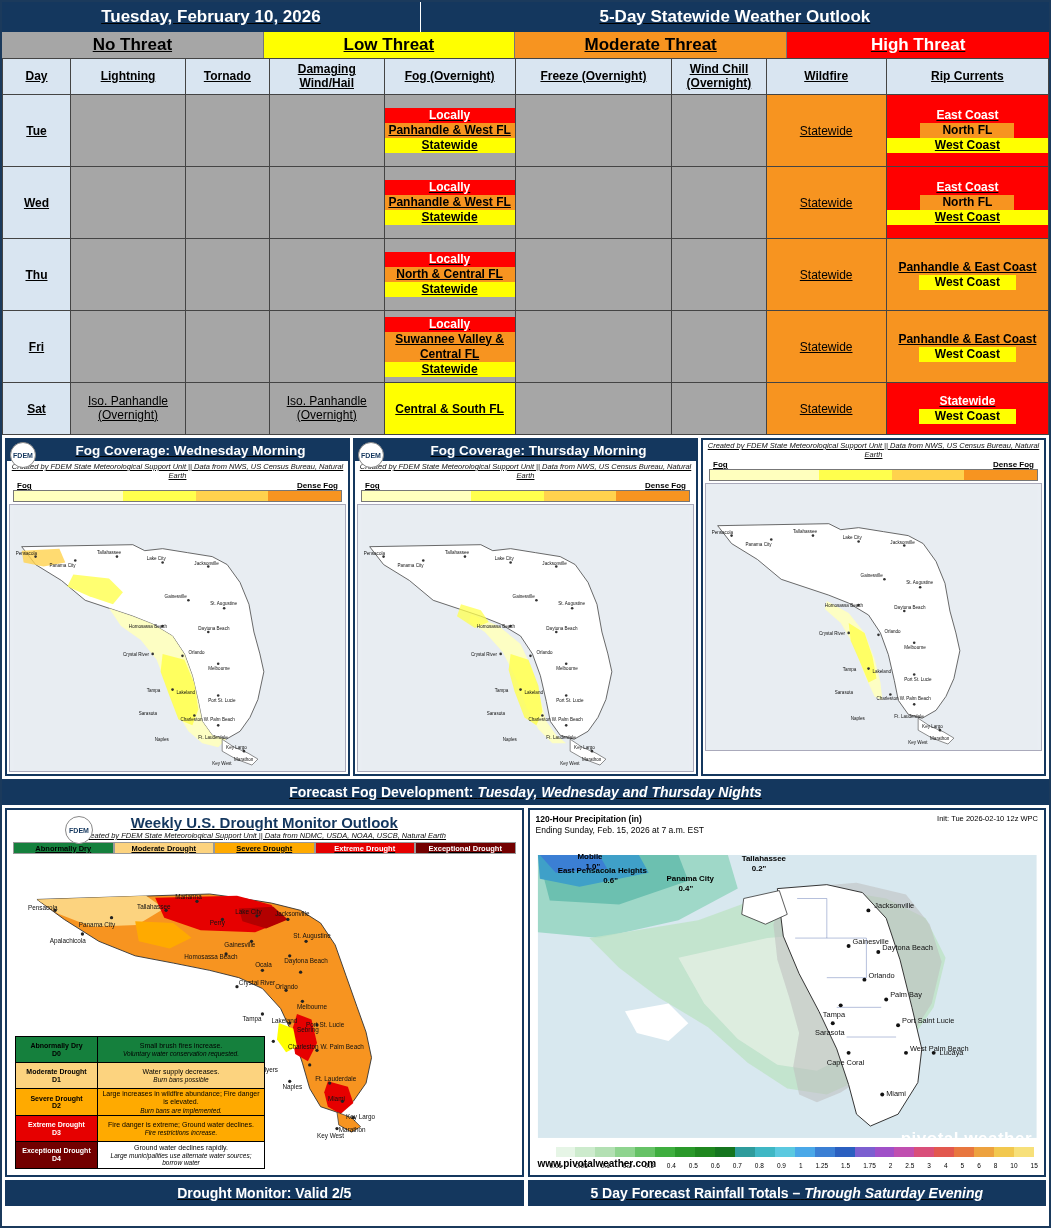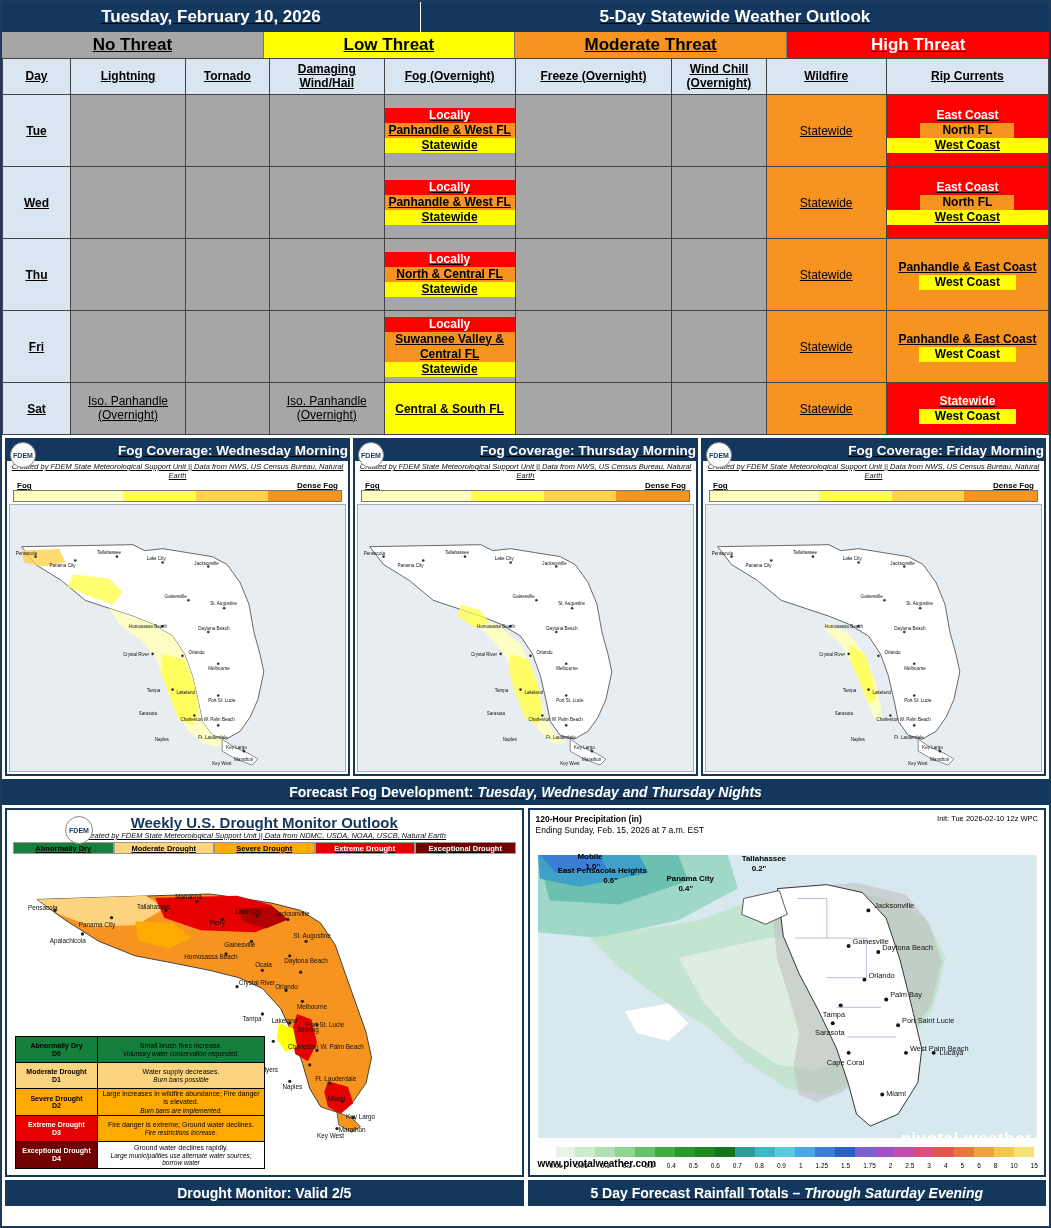--- a/index.html
+++ b/index.html
@@ -59,21 +59,21 @@
   .t-plain{ color:#000; font-weight:bold; display:block; }
   .t-plain-w{ color:#ffffff; font-weight:bold; display:block; }
   .narrow { display:inline-block; padding:0 22px; }
   .narrow2 { display:inline-block; padding:0 16px; }
   .iso { background:#a6a6a6; font-size:11.5px; line-height:1.15; color:#000; }
   
   .fogstrip { display: flex; width: 100%; gap: 3px; padding: 3px 3px 0 3px; background:#ffffff; }
   .fogbox { flex: 1 1 0; border: 2px solid #14375e; background: #ffffff; position: relative; }
   .fogtitle {
     background:#14375e; color:#fff; font-size:13.5px; font-weight:bold;
-    text-align:right; padding:3px 0 3px 26px; position:relative;
+    text-align:center; padding:3px 0 3px 26px; position:relative;
   }
   .fdem-badge {
     position:absolute; left:3px; top:2px; width:26px; height:26px;
     border-radius:50%; background:#ffffff; border:1px solid #888;
     display:flex; align-items:center; justify-content:center;
     font-size:7px; font-weight:bold; color:#14375e;
   }
   .fogcredit { font-size:7.5px; font-style:italic; text-align:center; color:#111; padding:1px 0; background:#fff; }
   .fogscale { display:flex; height:12px; margin:0 6px; border:1px solid #777; }
   .fogscale .s1 { flex:3; background:#ffffbe; }
@@ -393,24 +393,20 @@
             <text x="186" y="236">Ft. Lauderdale</text>
               <text x="214" y="246">Key Largo</text>
             <text x="222" y="258">Marathon</text>
               <text x="200" y="262">Key West</text>
           </g>
         </svg>
       </div>
     </div>
 
     <div class="fogbox">
-      <div class="fogtitle">
-        <span class="fdem-badge">FDEM</span>
-        <span>Fog Coverage: Friday Morning</span>
-      </div>
       <div class="fogcredit">Created by FDEM State Meteorological Support Unit || Data from NWS, US Census Bureau, Natural Earth</div>
       <div class="fogscale-lbl">
         <span>Fog</span>
         <span>Dense Fog</span>
       </div>
       <div class="fogscale">
           <span class="s1"></span>
           <span class="s2"></span>
           <span class="s3"></span>
           <span class="s4"></span>

